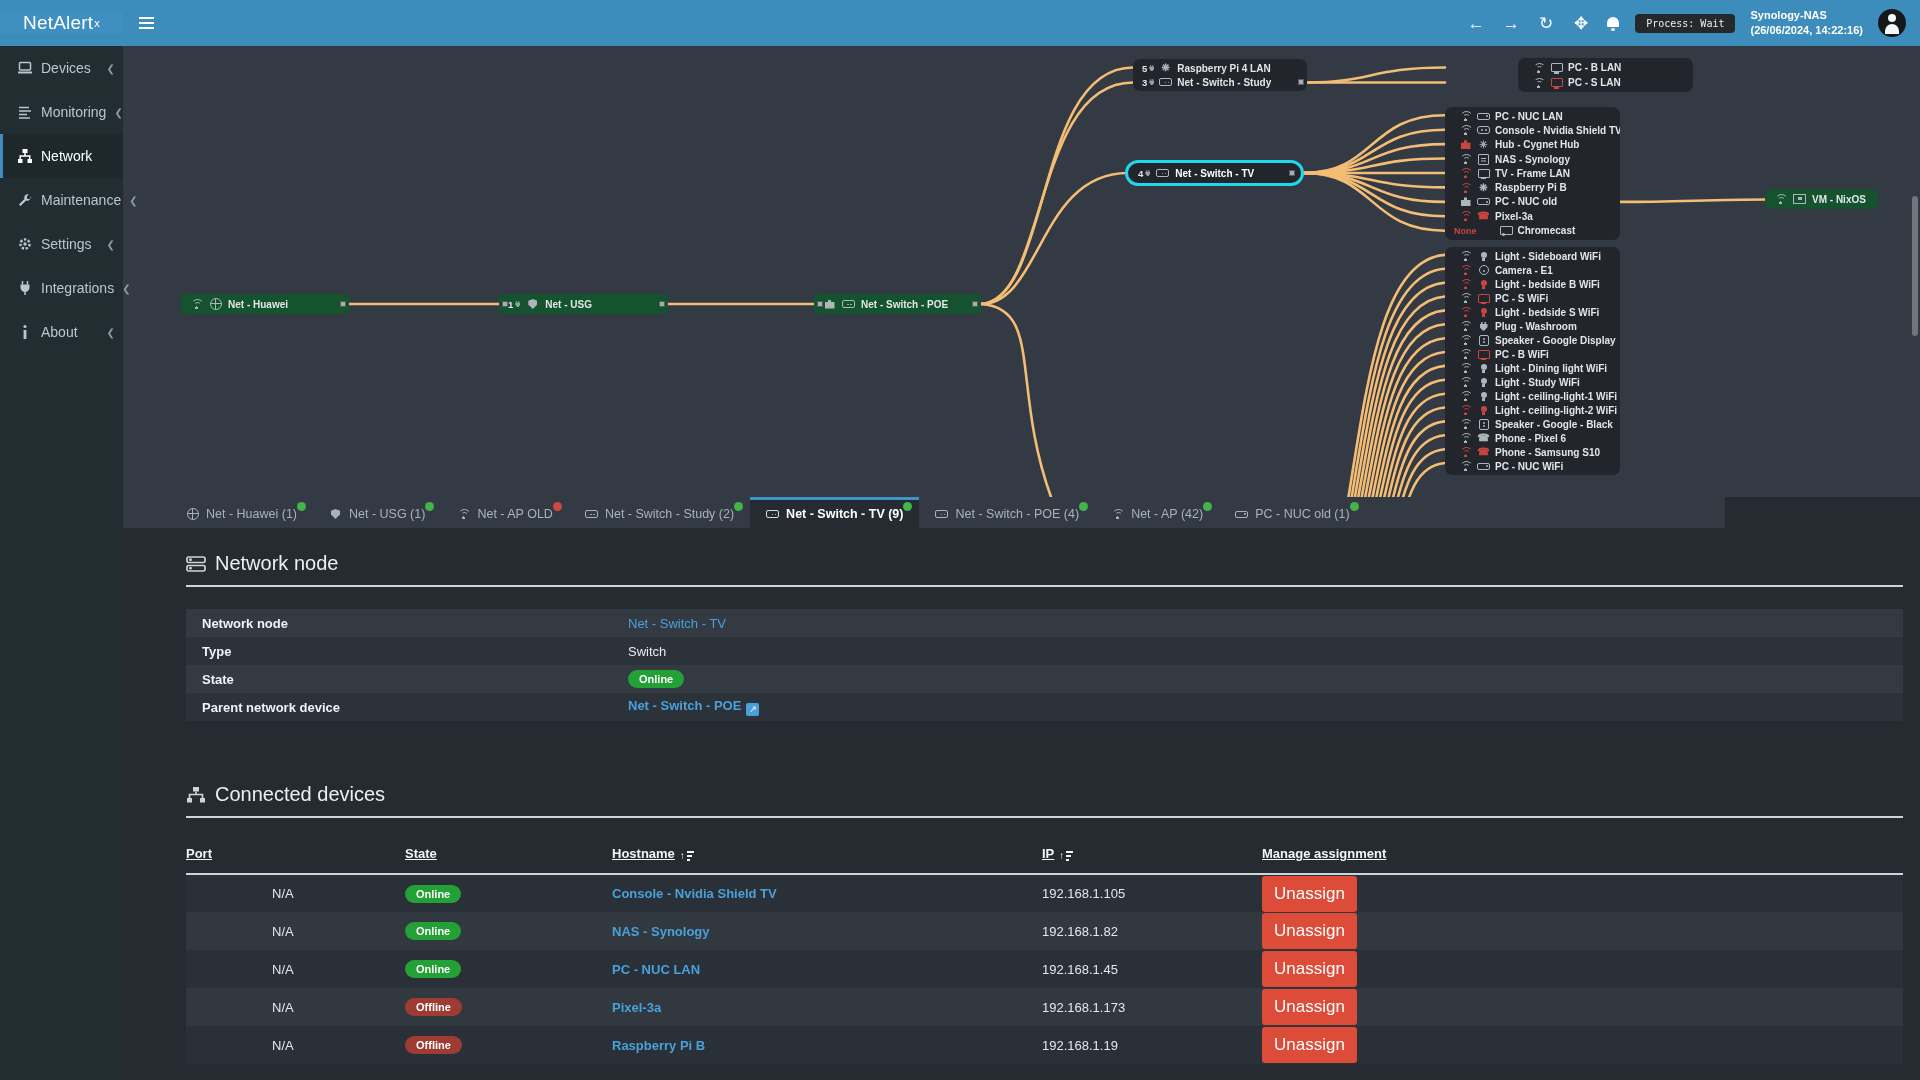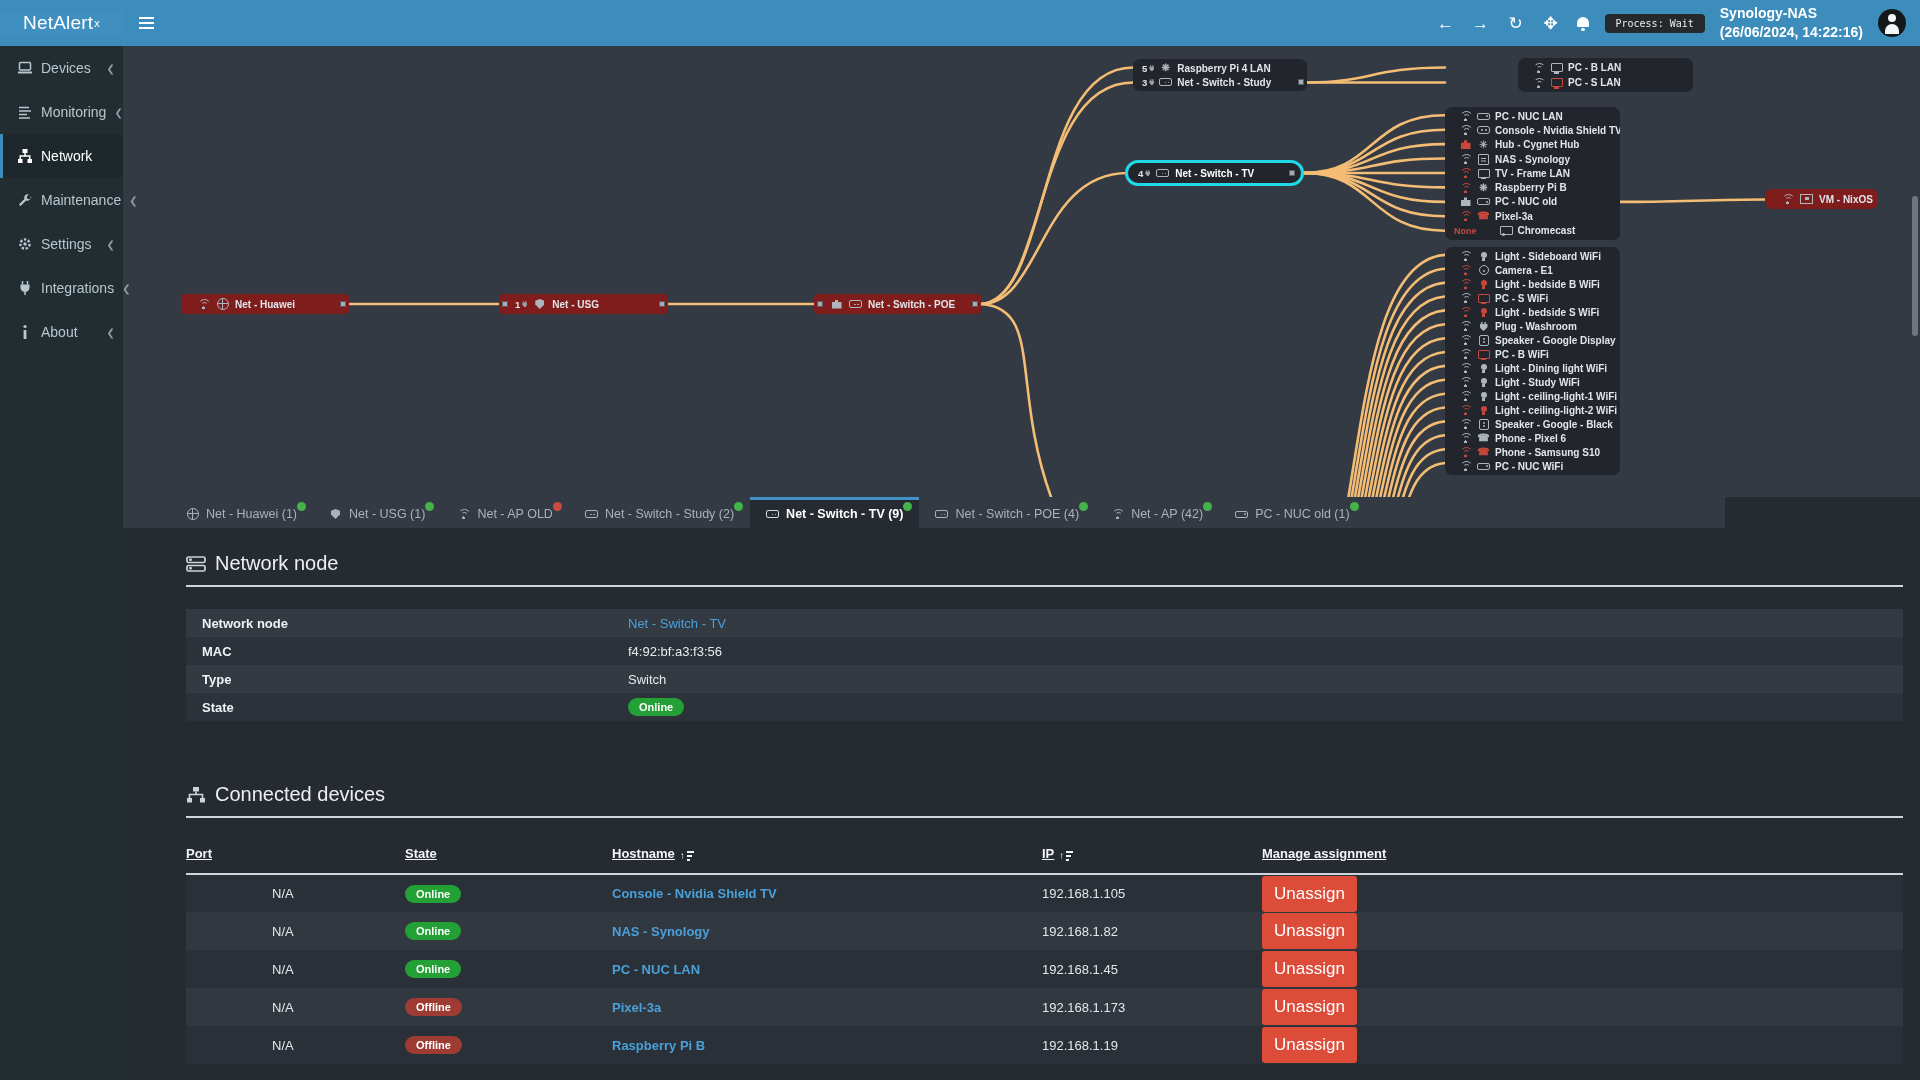--- a/index.html
+++ b/index.html
@@ -14,42 +14,42 @@
   .logo sup { font-size:11px; margin-left:1px; }
   .burger { width:46px; display:flex; align-items:center; justify-content:center; cursor:pointer; }
   .burger span { display:block; width:15px; height:2px; background:#fff; box-shadow:0 5px 0 #fff, 0 -5px 0 #fff; }
   .nav-right { margin-left:auto; display:flex; align-items:center; gap:15px; padding-right:14px; color:#fff; }
   .nav-ic { font-size:17px; line-height:1; color:#fff; cursor:pointer; width:20px; text-align:center; }
   .bell { position:relative; width:14px; height:15px; cursor:pointer; }
   .bell::before { content:""; position:absolute; left:1px; top:1px; width:12px; height:10px; background:#fff; border-radius:6px 6px 1px 1px; }
   .bell::after { content:""; position:absolute; left:5px; bottom:0; width:4px; height:3px; background:#fff; border-radius:50%; }
   .proc-badge { background:#26292c; border-radius:4px; padding:4px 11px; font-family:"DejaVu Sans Mono", monospace;
                 font-size:10px; color:#eceff1; white-space:nowrap; }
-  .host-block { font-size:14px; font-weight:bold; line-height:1.35; color:#fff; }
+  .host-block { font-size:11px; font-weight:bold; line-height:1.35; color:#fff; }
   .avatar { width:28px; height:28px; border-radius:50%; background:#15181b; position:relative; overflow:hidden; cursor:pointer; }
   .avatar::before { content:""; position:absolute; left:10px; top:5px; width:8px; height:8px; border-radius:50%; background:#f4f6f8; }
   .avatar::after  { content:""; position:absolute; left:7px; top:15px; width:14px; height:10px; border-radius:7px 7px 0 0; background:#f4f6f8; }
 
   
   .sidebar { position:absolute; left:0; top:46px; width:123px; height:1034px; background:#222d32; z-index:20; }
   .side-item { height:44px; display:flex; align-items:center; gap:8px; padding:0 8px 0 14px; color:#b8c7ce; font-size:14px; cursor:pointer; border-left:3px solid transparent; }
   .side-item svg { flex:0 0 16px; }
   .side-item .chev { margin-left:auto; font-size:10px; color:#8d9ba3; }
   .side-item.active { background:#1e282c; border-left-color:#3c8dbc; color:#fff; }
 
   
   .main { position:absolute; left:123px; top:46px; width:1797px; height:1034px; background:#262b31; }
 
   
   .diagram { position:absolute; left:0; top:0; width:1797px; height:451px; background:#343a43; overflow:hidden; }
   .edges { position:absolute; left:0; top:0; }
   .edges path { stroke:#f4bd75; stroke-width:2.6px; fill:none; stroke-linecap:round; }
 
-  .nnode { position:absolute; background:#7f1d1d; border-radius:4px; display:flex; align-items:center; gap:6px;
-           padding:0 14px 0 16px; height:20px; color:#e2e6ea; font-size:10px; font-weight:bold; white-space:nowrap; cursor:pointer; }
+  .nnode { position:absolute; background:#14532d; border-radius:4px; display:flex; align-items:center; gap:6px;
+           padding:0 14px 0 9px; height:20px; color:#e2e6ea; font-size:10px; font-weight:bold; white-space:nowrap; cursor:pointer; }
   .ngroup { position:absolute; background:#22262c; border-radius:7px; padding:2px 0; cursor:pointer; }
   .grow { height:14px; display:flex; align-items:center; gap:5px; padding:0 12px 0 9px; color:#e2e6ea;
           font-size:10px; font-weight:bold; white-space:nowrap; position:relative; overflow:hidden; }
   .selnode { position:absolute; background:#22262c; border:3px solid #1fd8e8; border-radius:13px; display:flex; align-items:center;
              gap:6px; padding:0 14px 0 10px; height:26px; color:#fff; font-size:10px; font-weight:bold; white-space:nowrap; cursor:pointer; }
   .connector { position:absolute; right:3px; top:50%; margin-top:-3px; width:6px; height:6px; background:#a7adb3; border:1px solid #565c63; }
   .count { font-size:9.5px; font-weight:bold; color:#e2e6ea; display:inline-flex; align-items:center; gap:2px; }
   .mini-plug { display:inline-block; width:5px; height:6px; background:#9aa1a8;
                clip-path:polygon(20% 0,38% 0,38% 28%,62% 28%,62% 0,80% 0,80% 28%,100% 28%,100% 60%,65% 100%,35% 100%,0 60%,0 28%,20% 28%); }
   .conn-label { color:#c9463d; font-size:9px; font-weight:bold; }
@@ -612,30 +612,32 @@
     </div>
     <hr class="sec-hr">
 
     <table class="kv-table">
       <tbody>
           <tr>
         <td class="kv-label">Network node</td>
         <td class="kv-val"><a class="lnk">Net - Switch - TV</a></td>
       </tr>
       <tr>
-        <td class="kv-label">MAC</td>
-        <td class="kv-val">f4:92:bf:a3:f3:56</td>
-      </tr>
-      <tr>
         <td class="kv-label">Type</td>
         <td class="kv-val">Switch</td>
       </tr>
       <tr>
         <td class="kv-label">State</td>
         <td class="kv-val"><span class="pill online">Online</span></td>
+      </tr>
+      <tr>
+        <td class="kv-label">Parent network device</td>
+        <td class="kv-val">
+          <a class="lnk bold">Net - Switch - POE</a><span class="extlink">↗</span>
+        </td>
       </tr>
     </tbody>
       </table>
 
     <div class="dev-block">
       <div class="sec-title">
         <svg width="20" height="18" viewBox="0 0 20 18" fill="none" stroke="currentColor" stroke-width="1.6">
           <rect x="7" y="1" width="6" height="4.5" fill="currentColor" stroke="none"></rect>
           <rect x="1" y="12" width="5" height="4.5" fill="currentColor" stroke="none"></rect>
           <rect x="14" y="12" width="5" height="4.5" fill="currentColor" stroke="none"></rect>

